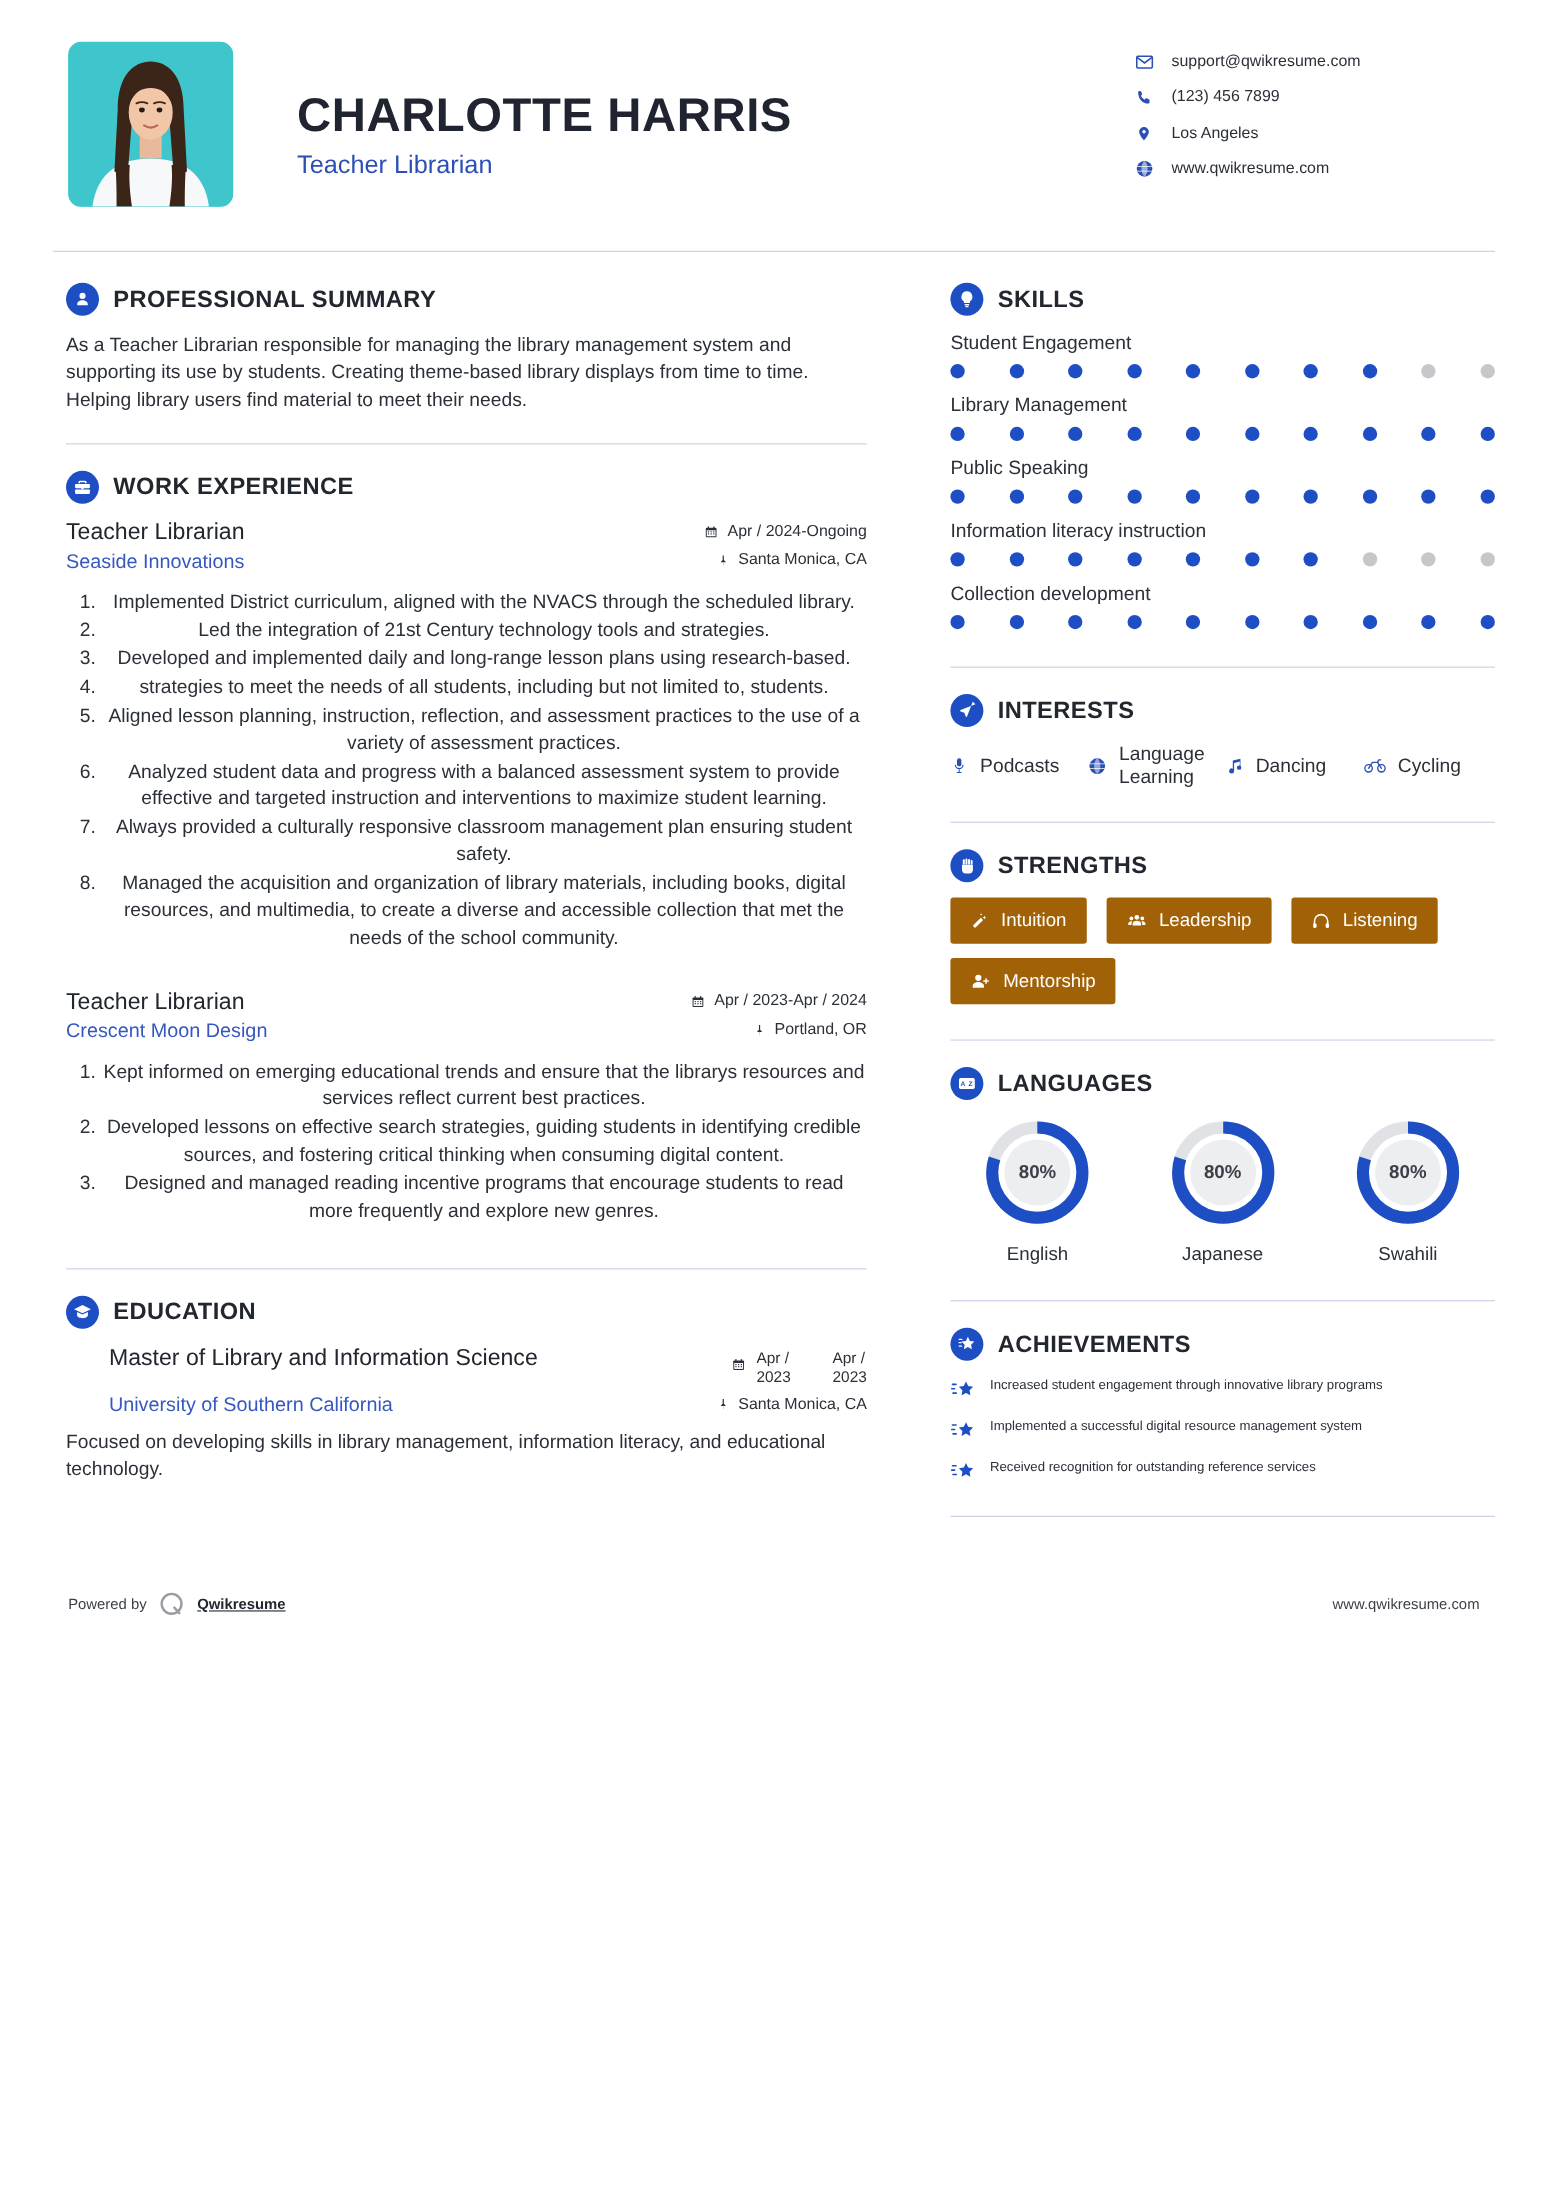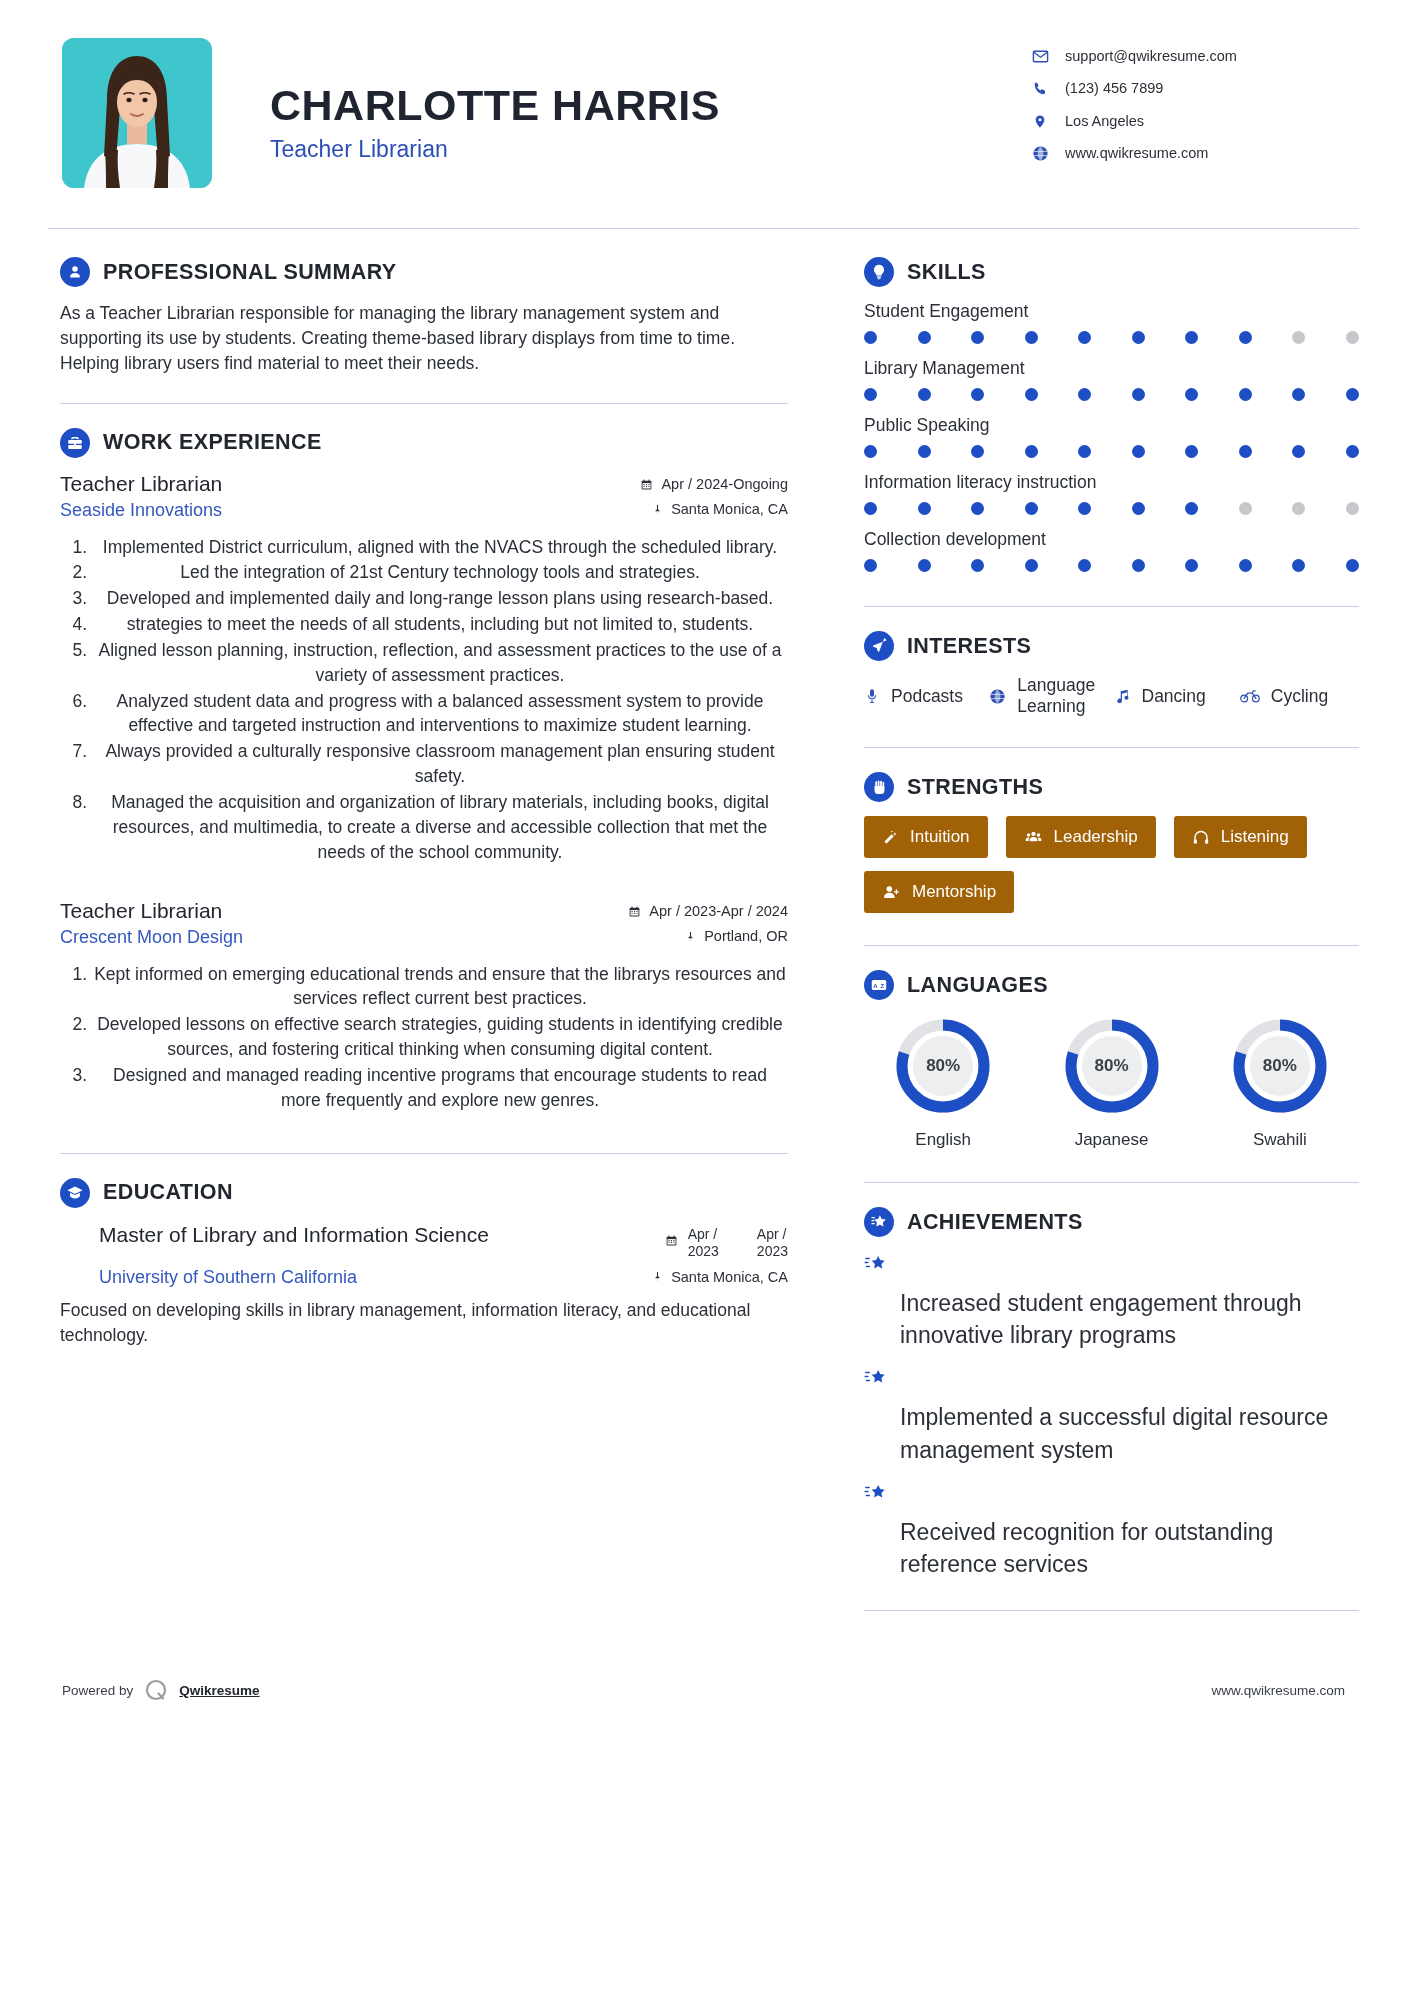--- a/index.html
+++ b/index.html
@@ -293,24 +293,23 @@
 
   
   .ach {
     display: flex;
     gap: 12px;
     margin-bottom: 14px;
     align-items: flex-start;
   }
   .ach svg { display:block; flex: 0 0 auto; margin-top: 3px; }
   .ach-text {
-    font-size: 23px;
+    font-size: 12px;
     line-height: 1.4;
     color: #2b3038;
-    margin-top: 36px;
   }
   .footer {
     display: flex;
     justify-content: space-between;
     align-items: center;
     padding: 42px 62px 30px 62px;
   }
   .powered {
     display: flex;
     align-items: center;

